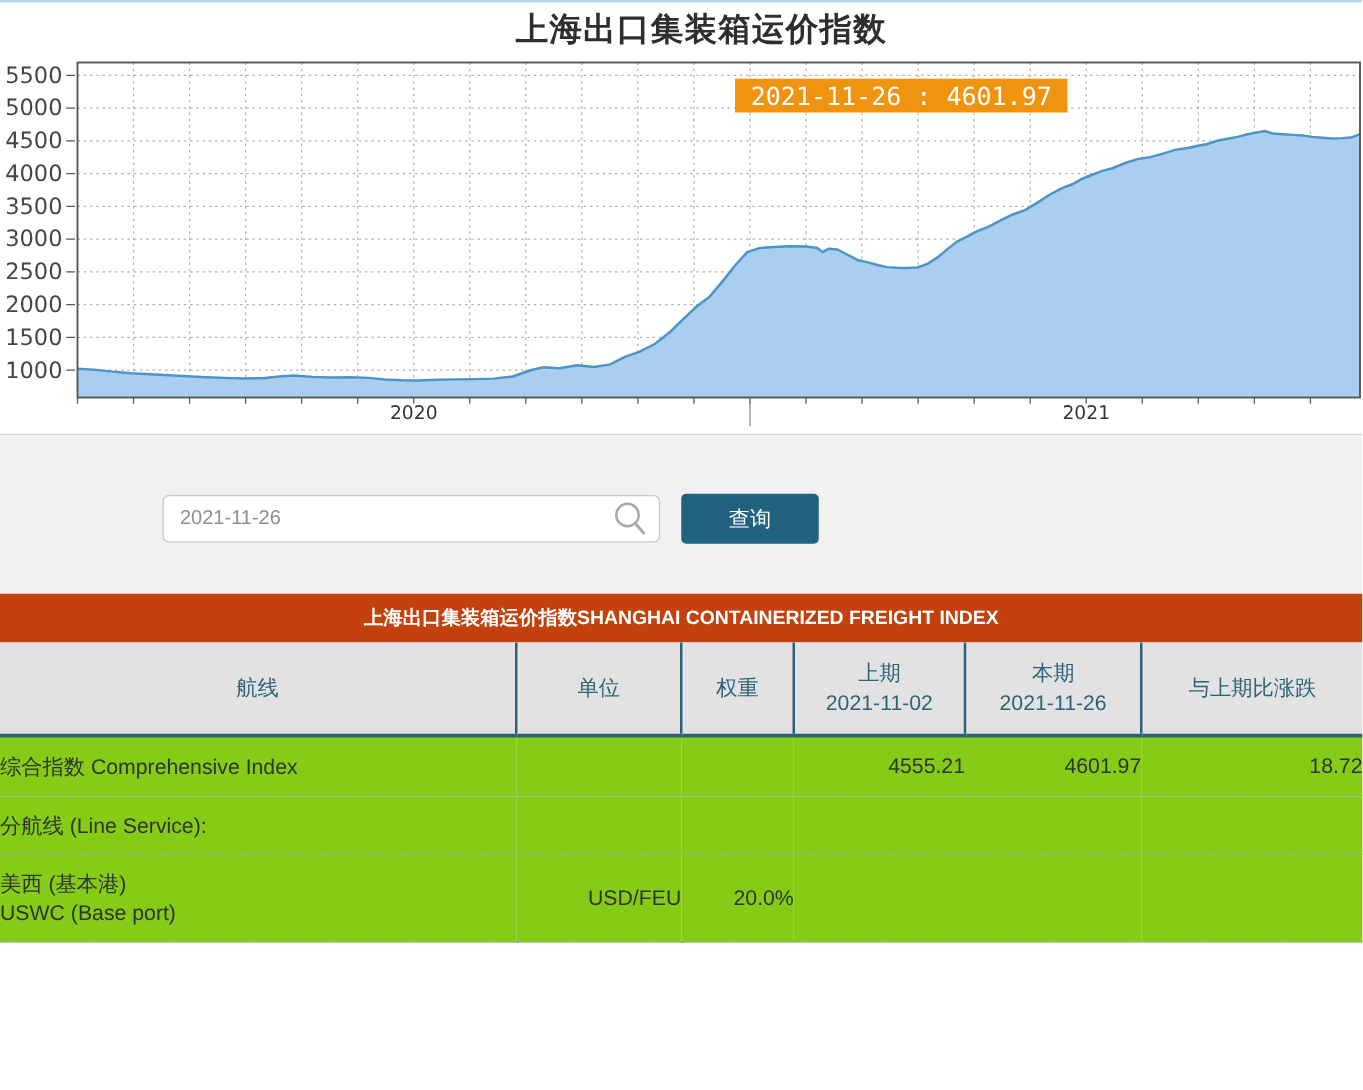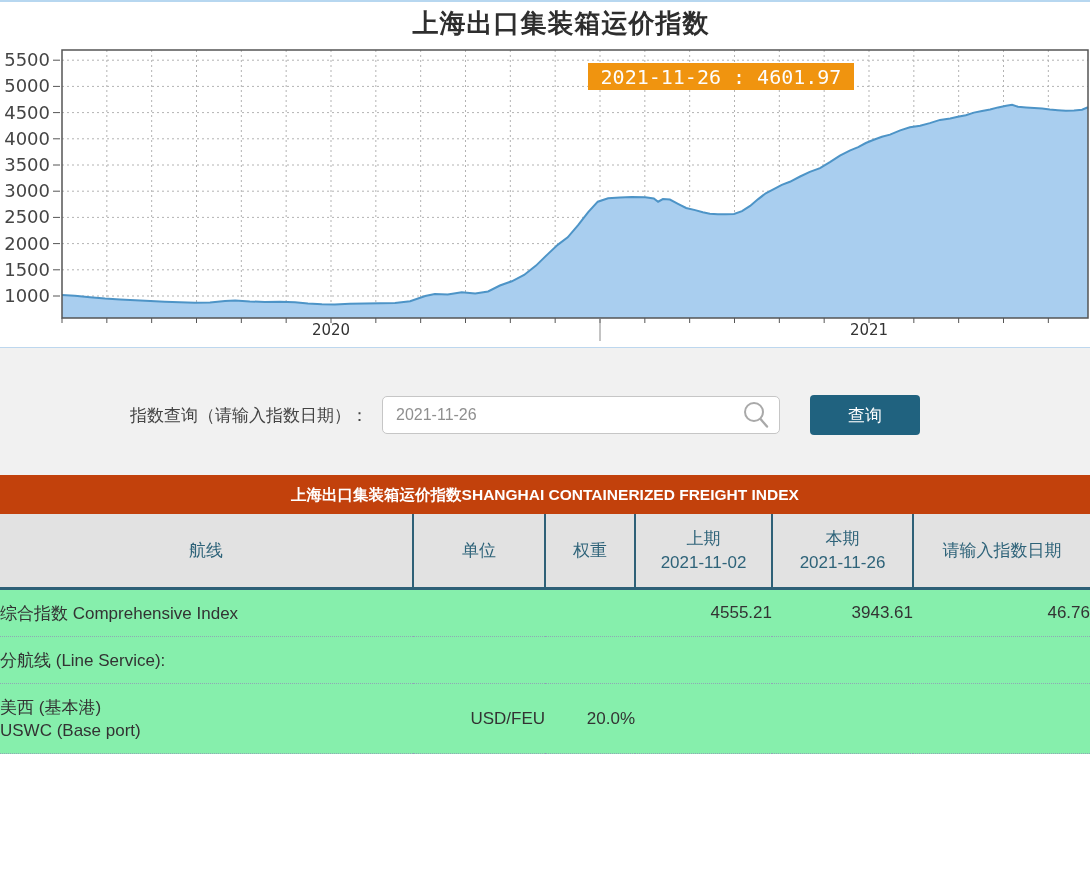--- a/index.html
+++ b/index.html
@@ -14,31 +14,31 @@
   
   .search-section{width:1090px;height:128px;background:#f1f1f1;border-top:1px solid #bdd7ee;
                   box-sizing:border-box;}
   .search-row{display:flex;align-items:center;padding:47px 0 0 130px;}
   .search-label{font-size:17px;color:#444;margin-right:14px;}
   .input-wrap{position:relative;width:398px;height:38px;}
   .date-input{width:398px;height:38px;box-sizing:border-box;border:1px solid #c6c6c6;
               border-radius:5px;background:#fff;padding:0 44px 0 13px;font-size:16px;
               color:#8f8f8f;font-family:"Liberation Sans",sans-serif;outline:none;}
   .mag-icon{position:absolute;right:9px;top:4px;width:30px;height:30px;}
-  .query-btn{margin-left:30px;width:110px;height:40px;background:#20627f;color:#fff;
+  .query-btn{margin-left:17px;width:110px;height:40px;background:#20627f;color:#fff;
              border:none;border-radius:4px;font-size:17px;cursor:pointer;
              font-family:"Liberation Sans",sans-serif;}
   
   .tbl-banner{width:1090px;height:39px;line-height:39px;background:#c2410c;color:#fff;
               text-align:center;font-size:15.5px;font-weight:bold;}
   table.scfi{width:1090px;border-collapse:collapse;table-layout:fixed;}
   table.scfi th{background:#e2e2e2;color:#2e6379;font-weight:normal;font-size:17px;
                 height:73px;line-height:24px;border-bottom:3px solid #2e6077;padding:0;}
   table.scfi th + th{border-left:2px solid #2e6077;}
-  table.scfi td{background:#86efac;color:#333;font-size:17px;
+  table.scfi td{background:#84cc16;color:#333;font-size:17px;
                 border-bottom:1px dotted #8fa7b5;padding:0;}
   td.route{text-align:left;padding-left:14px;line-height:23px;}
   td.cen{text-align:right;}
   tr.r-short td{height:46px;}
   tr.r-tall td{height:69px;}
 </style>
 </head>
 <body>
 
 <div class="chart-section">
@@ -130,21 +130,20 @@
         <g>
           <rect x="588" y="61" width="266" height="27" fill="#f0940f"></rect>
           <text x="721" y="82" text-anchor="middle" fill="#fdfdfd" font-size="20px" font-family="&quot;DejaVu Sans Mono&quot;,monospace">2021-11-26 : 4601.97</text>
         </g>
       </svg>
     </div>
 </div>
 
 <div class="search-section">
   <div class="search-row">
-    <span class="search-label">指数查询（请输入指数日期）：</span>
     <span class="input-wrap">
       <input class="date-input" type="text" value="2021-11-26" style="">
       <svg class="mag-icon" viewBox="0 0 30 30">
         <circle cx="13" cy="12" r="9" fill="none" stroke="#a9a9a9" stroke-width="2"></circle>
         <line x1="19.5" y1="19" x2="26" y2="26.5" stroke="#a9a9a9" stroke-width="2.4" stroke-linecap="round"></line>
       </svg>
     </span>
     <button class="query-btn">查询</button>
   </div>
 </div>
@@ -172,32 +171,32 @@
         </th>
       <th>
         <div>上期</div>
           <div>2021-11-02</div>
         </th>
       <th>
         <div>本期</div>
           <div>2021-11-26</div>
         </th>
       <th>
-          <div>请输入指数日期</div>
+          <div>与上期比涨跌</div>
         </th>
     </tr>
   </thead>
   <tbody id="tbl-body">
       <tr class="r-short">
         <td class="route">综合指数 Comprehensive Index</td>
         <td class="cen"></td>
         <td class="cen"></td>
         <td class="cen">4555.21</td>
-        <td class="cen">3943.61</td>
-        <td class="cen">46.76</td>
+        <td class="cen">4601.97</td>
+        <td class="cen">18.72</td>
       </tr>
       <tr class="r-short">
         <td class="route">分航线 (Line Service):</td>
         <td class="cen"></td>
         <td class="cen"></td>
         <td class="cen"></td>
         <td class="cen"></td>
         <td class="cen"></td>
       </tr>
       <tr class="r-tall">

